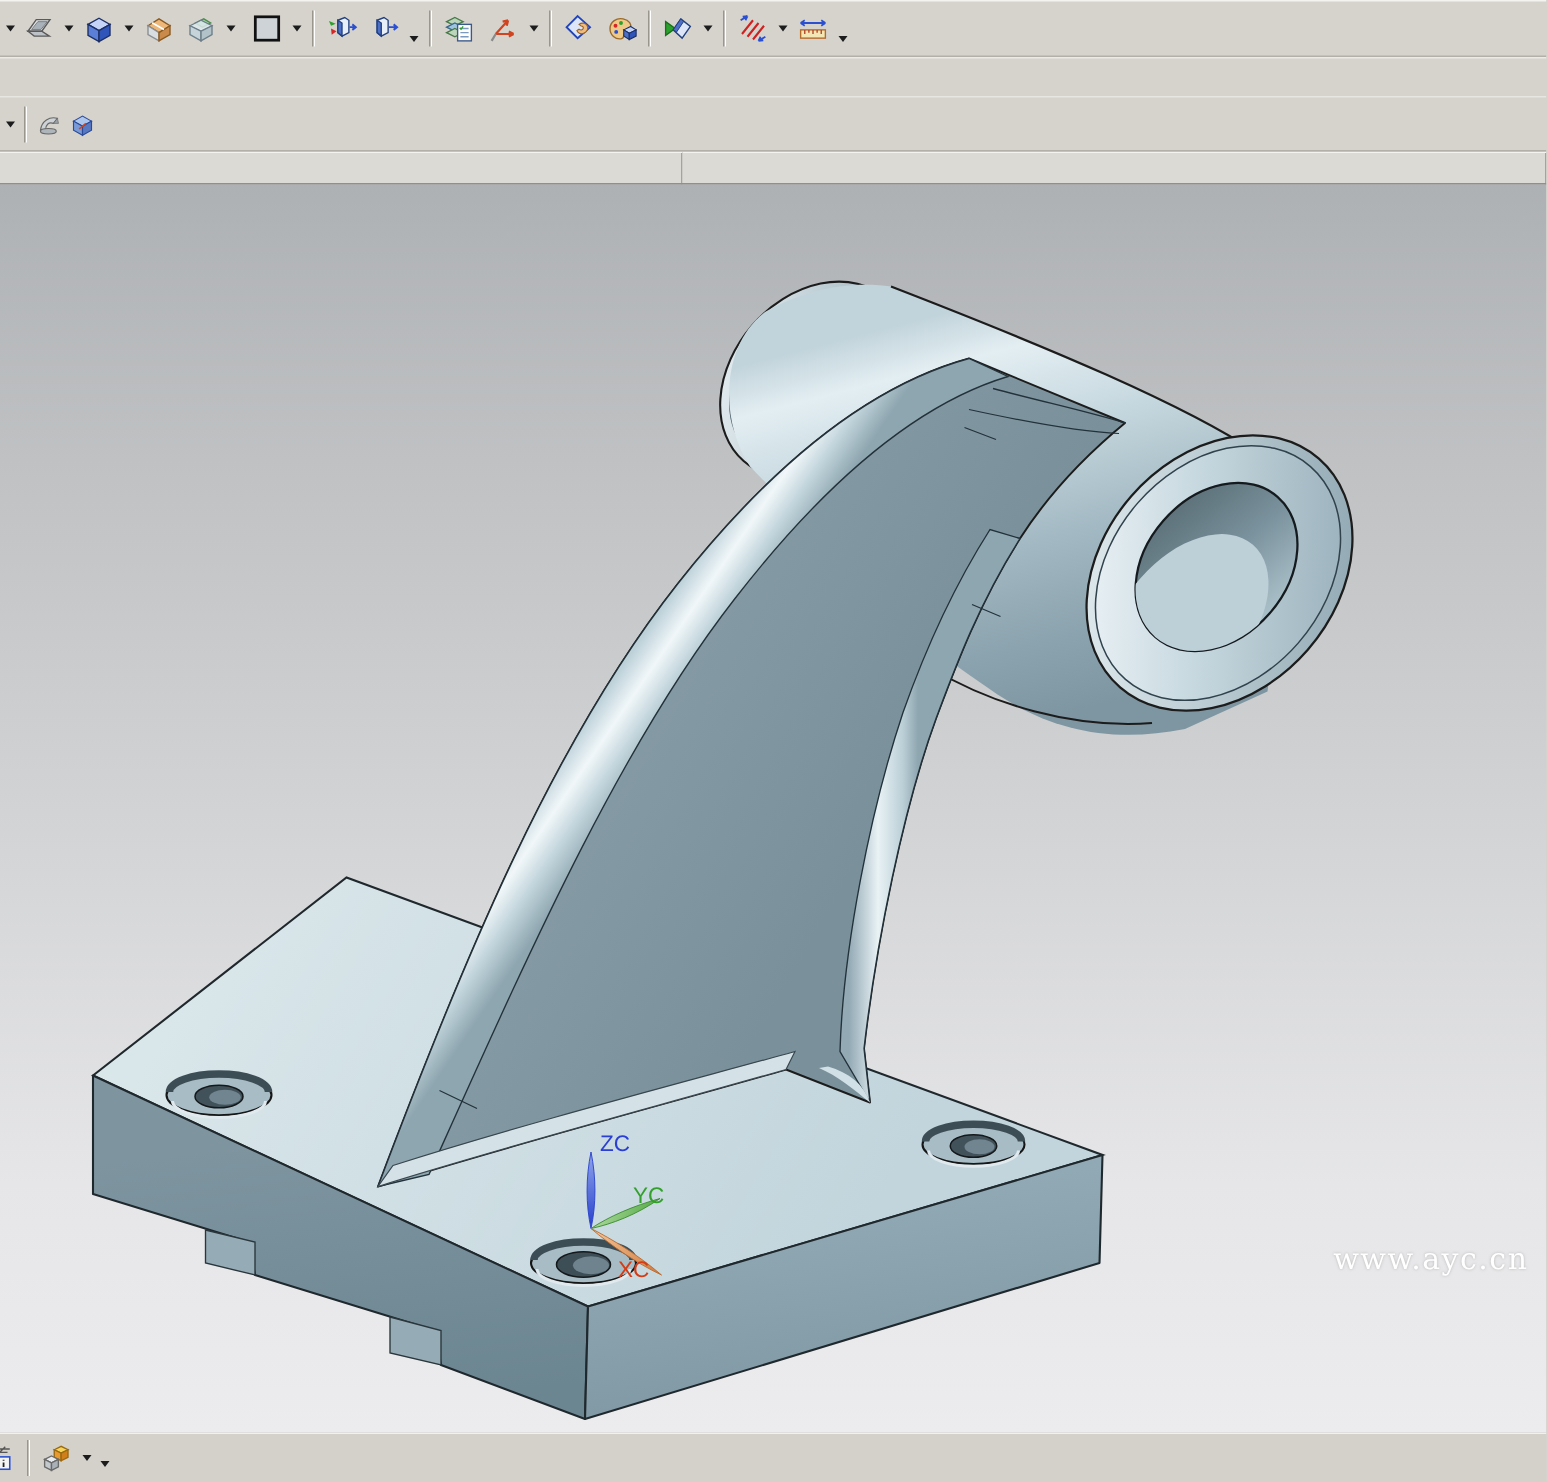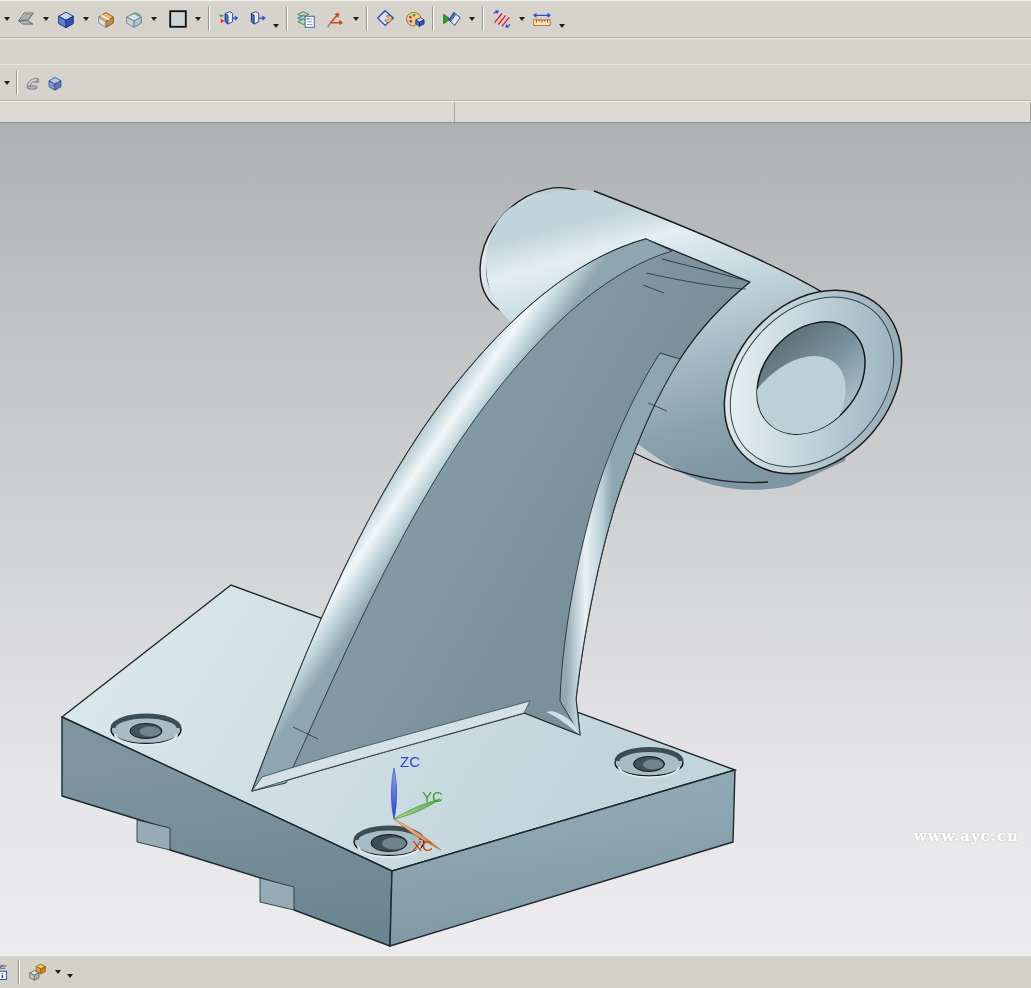--- a/index.html
+++ b/index.html
@@ -22,21 +22,21 @@
       border-top:4px solid #1c1c1c;margin:0 3px;flex:0 0 auto;}
   .dd.low{position:relative;top:7px;}
   .sep{width:0;height:24px;border-left:1px solid #99968e;border-right:1px solid #ffffff;margin:0 4px;flex:0 0 auto;}
   .grip{width:10px;display:flex;justify-content:center;flex:0 0 auto;}
   
   .viewport{position:absolute;left:0;top:122px;width:1031px;height:833px;
             background:linear-gradient(to bottom,#aeb1b4 0%,#bfc1c3 22%,#d5d6d7 55%,#e6e6e8 80%,#ececee 100%);
             border-top:1px solid #8f8f8f;}
   .viewport svg.model{position:absolute;left:0;top:0;}
   .watermark{position:absolute;right:12px;top:827px;z-index:6;
-             font-family:"DejaVu Serif",serif;font-weight:bold;font-size:15px;letter-spacing:1px;
+             font-family:"DejaVu Serif",serif;font-weight:normal;font-size:20px;letter-spacing:1px;
              color:#ffffff;text-shadow:0 0 2px rgba(140,140,140,.55);text-align:right;}
   
   .bottombar{position:absolute;left:0;top:955px;width:1031px;height:33px;background:#d4d1cb;
              box-shadow:inset 0 1px 0 #f2f1ee;display:flex;align-items:center;}
 </style>
 </head>
 <body>
 
 <div class="screen">
 

